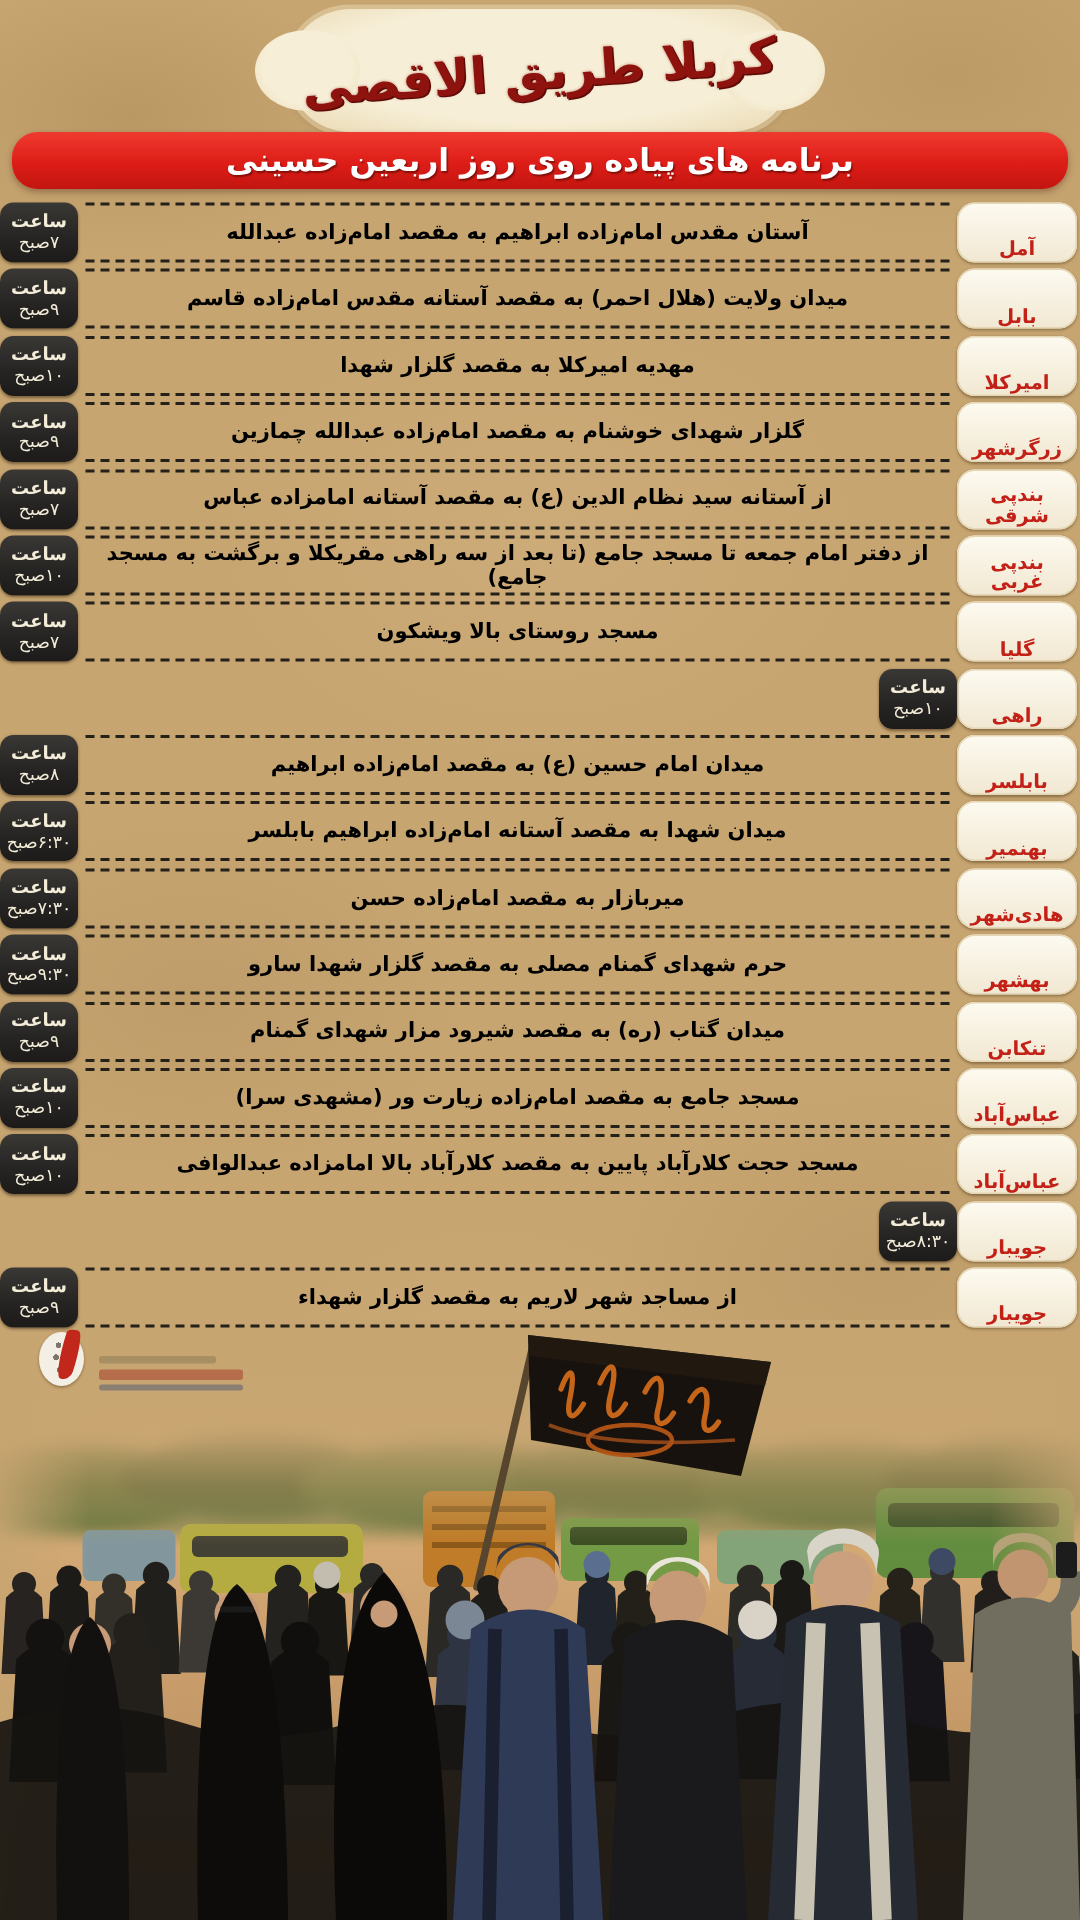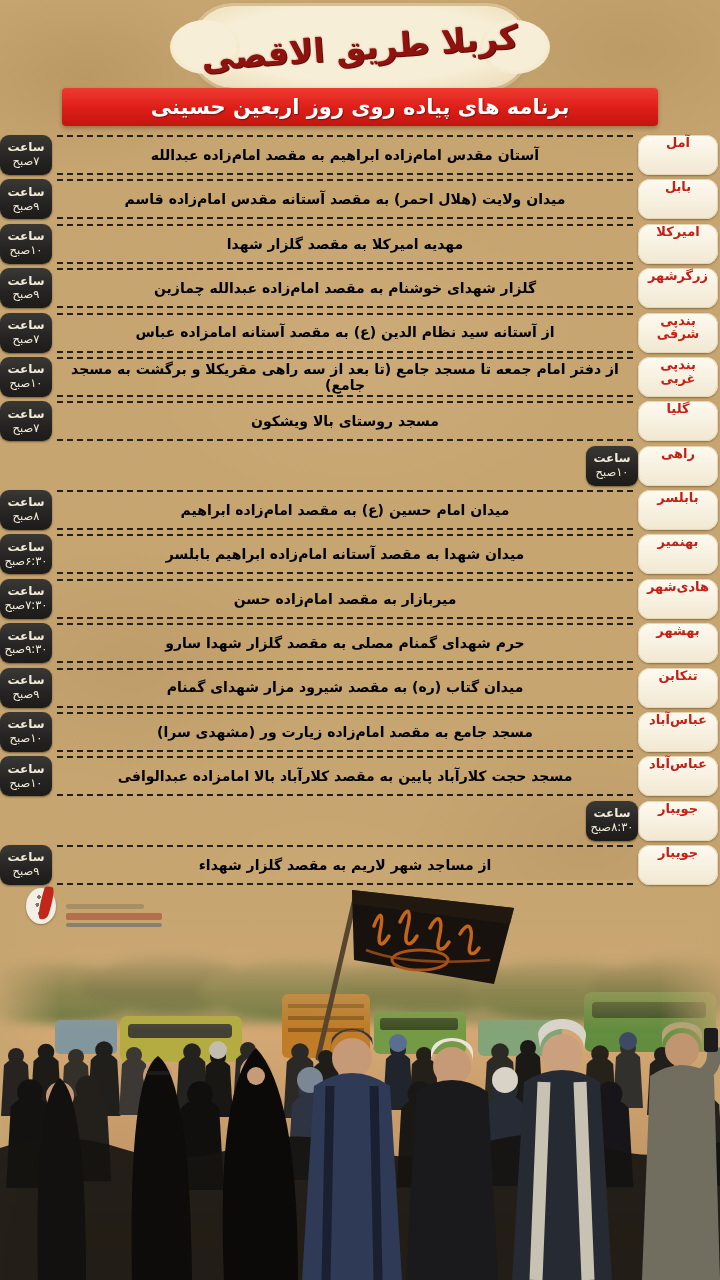--- a/index.html
+++ b/index.html
@@ -35,42 +35,42 @@
   .callig-cloud:before{right:-22px;}
   .callig-cloud:after{left:-22px;}
   .callig-text{
     font-size:33px;font-weight:bold;color:#8e130e;
     transform:rotate(-4deg);
     text-shadow:1px 1px 0 #5e0b07, 0 0 2px rgba(142,19,14,.5);
     white-space:nowrap;
   }
   .banner{
     position:absolute;top:88px;left:50%;transform:translateX(-50%);
-    width:596px;height:38px;border-radius:4px;
+    width:704px;height:38px;border-radius:17px;
     background:linear-gradient(#ef3a30,#dd1d17 55%,#c31510);
     box-shadow:0 2px 4px rgba(70,20,8,.35);
     display:flex;align-items:center;justify-content:center;
   }
   .banner span{
     color:#fff;font-weight:bold;font-size:21px;
     text-shadow:1px 1px 1px rgba(90,10,5,.65);
   }
   
   .table{
     position:absolute;top:135px;right:0;left:0;height:750px;
     display:flex;flex-direction:column;justify-content:space-between;
     direction:rtl;z-index:3;
   }
   .row{height:40px;display:flex;align-items:stretch;}
   .city-pill{
     width:74px;margin-right:2px;flex:0 0 auto;
     background:linear-gradient(#fdfaf0,#f1e8d2);
     border-radius:12px;
     box-shadow:0 1px 2px rgba(60,40,10,.45), inset 0 0 0 1px #e4d6b4;
-    display:flex;align-items:flex-start;justify-content:center;
+    display:flex;align-items:flex-end;justify-content:center;
     padding:1px 3px;text-align:center;
   }
   .city-pill span{
     color:#c32017;font-weight:bold;font-size:13px;line-height:1.05;
   }
   .route-cell{
     flex:1 1 auto;margin:0 5px;
     border-top:2px dashed #24211a;border-bottom:2px dashed #24211a;
     display:flex;align-items:center;justify-content:center;
     padding:0 6px;overflow:hidden;

